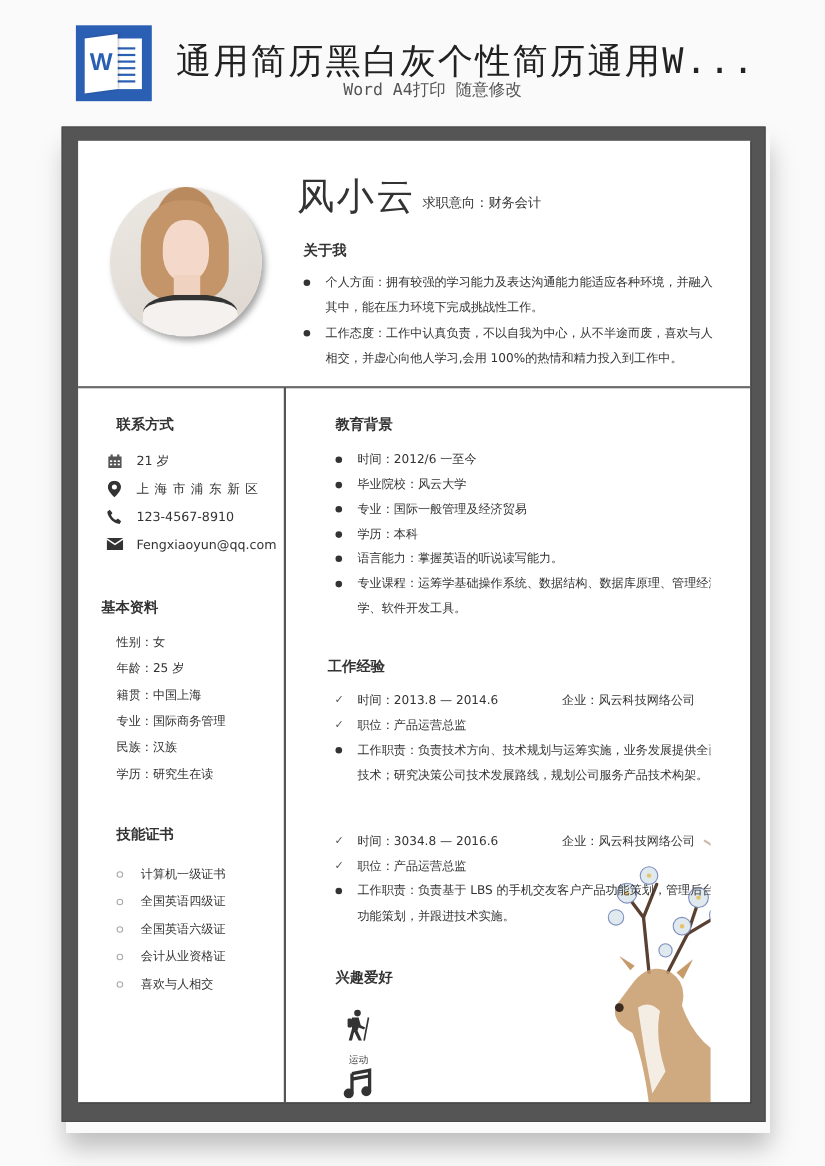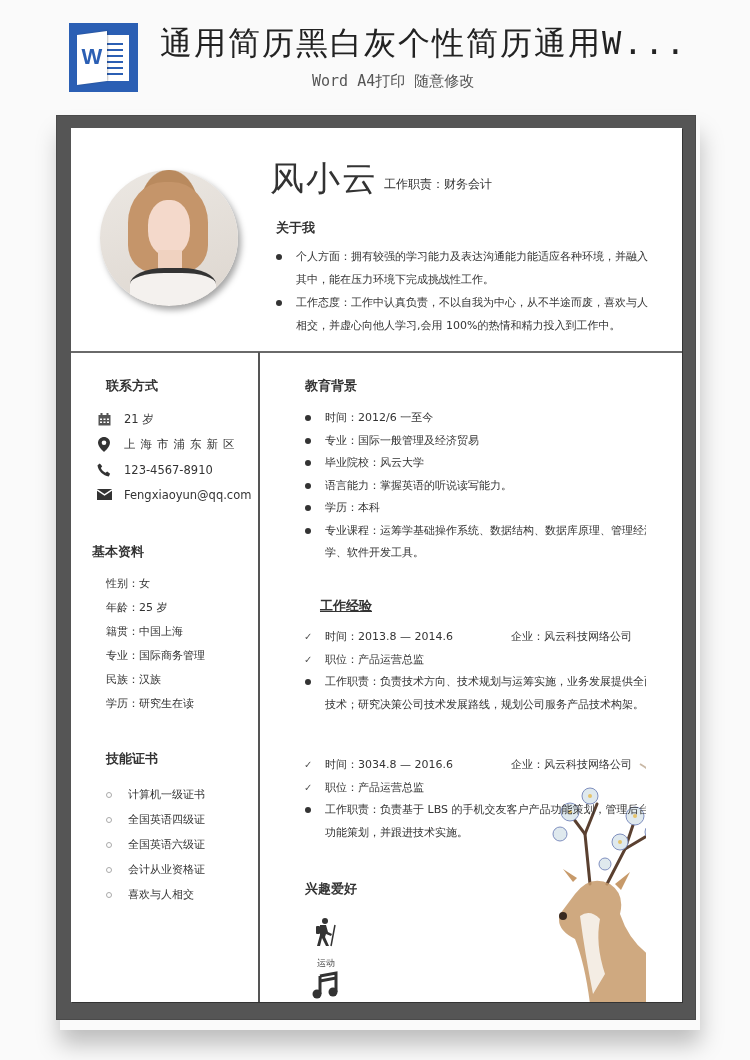--- a/index.html
+++ b/index.html
@@ -6,21 +6,21 @@
   html, body { width:750px; height:1060px; background:#fafafa; overflow:hidden; }
   body { position:relative; font-family:"DejaVu Sans","Liberation Sans",sans-serif; color:#333; }
 
   
   .banner { position:absolute; left:0; top:0; width:750px; height:110px; background:#fafafa; }
   .word-icon { position:absolute; left:69px; top:23px; width:69px; height:69px; background:#2b5fb4; }
   .word-icon .doc { position:absolute; left:22px; top:12px; width:38px; height:46px; background:#fff; }
   .word-icon .doc .ln { position:absolute; left:14px; width:18px; height:2px; background:#2b5fb4; }
   .word-icon .page { position:absolute; left:8px; top:10px; width:30px; height:50px; background:#fff; transform:skewY(-8deg); box-shadow:1px 0 2px rgba(0,0,0,.25); }
   .word-icon .w { position:absolute; left:10px; top:19px; width:26px; height:30px; color:#2b5fb4; font:bold 22px "Liberation Sans",sans-serif; text-align:center; line-height:30px; }
-  .banner-title { position:absolute; left:160px; top:22px; font-size:32px; color:#222; letter-spacing:2px; white-space:nowrap; font-family:"DejaVu Sans Mono","DejaVu Sans",monospace; }
+  .banner-title { position:absolute; left:160px; top:34px; font-size:32px; color:#222; letter-spacing:2px; white-space:nowrap; font-family:"DejaVu Sans Mono","DejaVu Sans",monospace; }
   .banner-sub { position:absolute; left:312px; top:72px; font-size:15px; color:#555; font-family:"DejaVu Sans Mono",monospace; white-space:nowrap; }
 
   
   .frame-shadow { position:absolute; left:60px; top:120px; width:640px; height:910px; box-shadow:0 14px 22px rgba(0,0,0,.25); }
   .frame { position:absolute; left:56px; top:115px; width:640px; height:905px; background:#555; border:1px solid #4a4a4a; }
   .paper { position:absolute; left:71px; top:128px; width:611px; height:874px; background:#fff; box-shadow:1px 1px 0 #333; }
 
   .hdivider { position:absolute; left:71px; top:351px; width:611px; height:2px; background:#6a6a6a; }
   .vdivider { position:absolute; left:258px; top:352px; width:2px; height:650px; background:#555; }
 
@@ -65,21 +65,21 @@
 
   
   .right-col { position:absolute; left:260px; top:352px; width:386px; height:650px; overflow:hidden; }
   .edu-title { left:45px; top:25px; }
   .blist { position:absolute; left:45px; list-style:none; width:360px; }
   .blist li { position:relative; padding-left:20px; font-size:11px; line-height:22.5px; color:#333; }
   .blist li .dot { position:absolute; left:0; top:8px; width:6px; height:6px; border-radius:50%; background:#333; }
   .blist li .chk { position:absolute; left:-1px; top:0; font-size:10px; color:#555; }
   .edu-list { top:55px; }
 
-  .work-title { left:60px; top:245px;text-decoration:underline; }
+  .work-title { left:38px; top:245px; }
   .work1 { top:274px; }
   .work2 { top:402px; }
   .blist li .company { position:absolute; left:206px; top:0; white-space:nowrap; }
 
   .hobby-title { left:45px; top:528px; }
   .hobbies { position:absolute; left:40px; top:565px; display:flex;flex-direction:column; }
   .hobby { width:52px; margin-right:4px; display:flex; flex-direction:column; align-items:center; }
   .hobby svg { width:30px; height:30px; }
   .hobby .lbl { margin-top:10px; font-size:9px; color:#444; }
 
@@ -109,21 +109,21 @@
 <div class="frame"></div>
 <div class="paper"></div>
 
 <div class="avatar">
   <div class="hair"></div>
   <div class="face"></div>
   <div class="neck"></div>
   <div class="collar"></div>
 </div>
 <div class="name">风小云</div>
-<div class="intent">工作职责：财务会计</div>
+<div class="intent">求职意向：财务会计</div>
 
 <div class="sec-title about-title">关于我</div>
 <ul class="about-list">
   <li><span class="dot"></span><span>个人方面：拥有较强的学习能力及表达沟通能力能适应各种环境，并融入其中，能在压力环境下完成挑战性工作。</span></li>
   <li><span class="dot"></span><span>工作态度：工作中认真负责，不以自我为中心，从不半途而废，喜欢与人相交，并虚心向他人学习,会用 100%的热情和精力投入到工作中。</span></li>
 </ul>
 
 <div class="hdivider"></div>
 <div class="vdivider"></div>
 
@@ -241,24 +241,24 @@
     <path d="M40 150 Q55 130 75 140 Q90 150 85 170 Q95 200 120 215 Q130 240 110 260 L55 260 Q50 220 40 195 Q20 185 25 170 Z" fill="#c79a6a" opacity="0.85"></path>
     <path d="M45 172 Q55 165 65 175 Q60 200 70 230 L58 250 Q50 210 45 172 Z" fill="#f4ede4"></path>
     <path d="M38 138 L28 125 L42 134 Z" fill="#c79a6a"></path>
     <path d="M80 140 L95 128 L86 146 Z" fill="#c79a6a"></path>
     <circle cx="28" cy="172" r="4" fill="#3a2a20"></circle>
   </svg>
 
   <div class="sec-title edu-title">教育背景</div>
   <ul class="blist edu-list">
     <li><span class="dot"></span><span>时间：2012/6 一至今</span></li>
+    <li><span class="dot"></span><span>毕业院校：风云大学</span></li>
     <li><span class="dot"></span><span>专业：国际一般管理及经济贸易</span></li>
-    <li><span class="dot"></span><span>毕业院校：风云大学</span></li>
+    <li><span class="dot"></span><span>学历：本科</span></li>
     <li><span class="dot"></span><span>语言能力：掌握英语的听说读写能力。</span></li>
-    <li><span class="dot"></span><span>学历：本科</span></li>
     <li><span class="dot"></span><span>专业课程：运筹学基础操作系统、数据结构、数据库原理、管理经济学、软件开发工具。</span></li>
   </ul>
 
   <div class="sec-title work-title">工作经验</div>
   <ul class="blist work1">
     <li><span class="chk">✓</span><span>时间：2013.8 — 2014.6</span><span class="company">企业：风云科技网络公司</span></li>
     <li><span class="chk">✓</span><span>职位：产品运营总监</span></li>
     <li><span class="dot"></span><span>工作职责：负责技术方向、技术规划与运筹实施，业务发展提供全面技术；研究决策公司技术发展路线，规划公司服务产品技术构架。</span></li>
   </ul>
   <ul class="blist work2">

